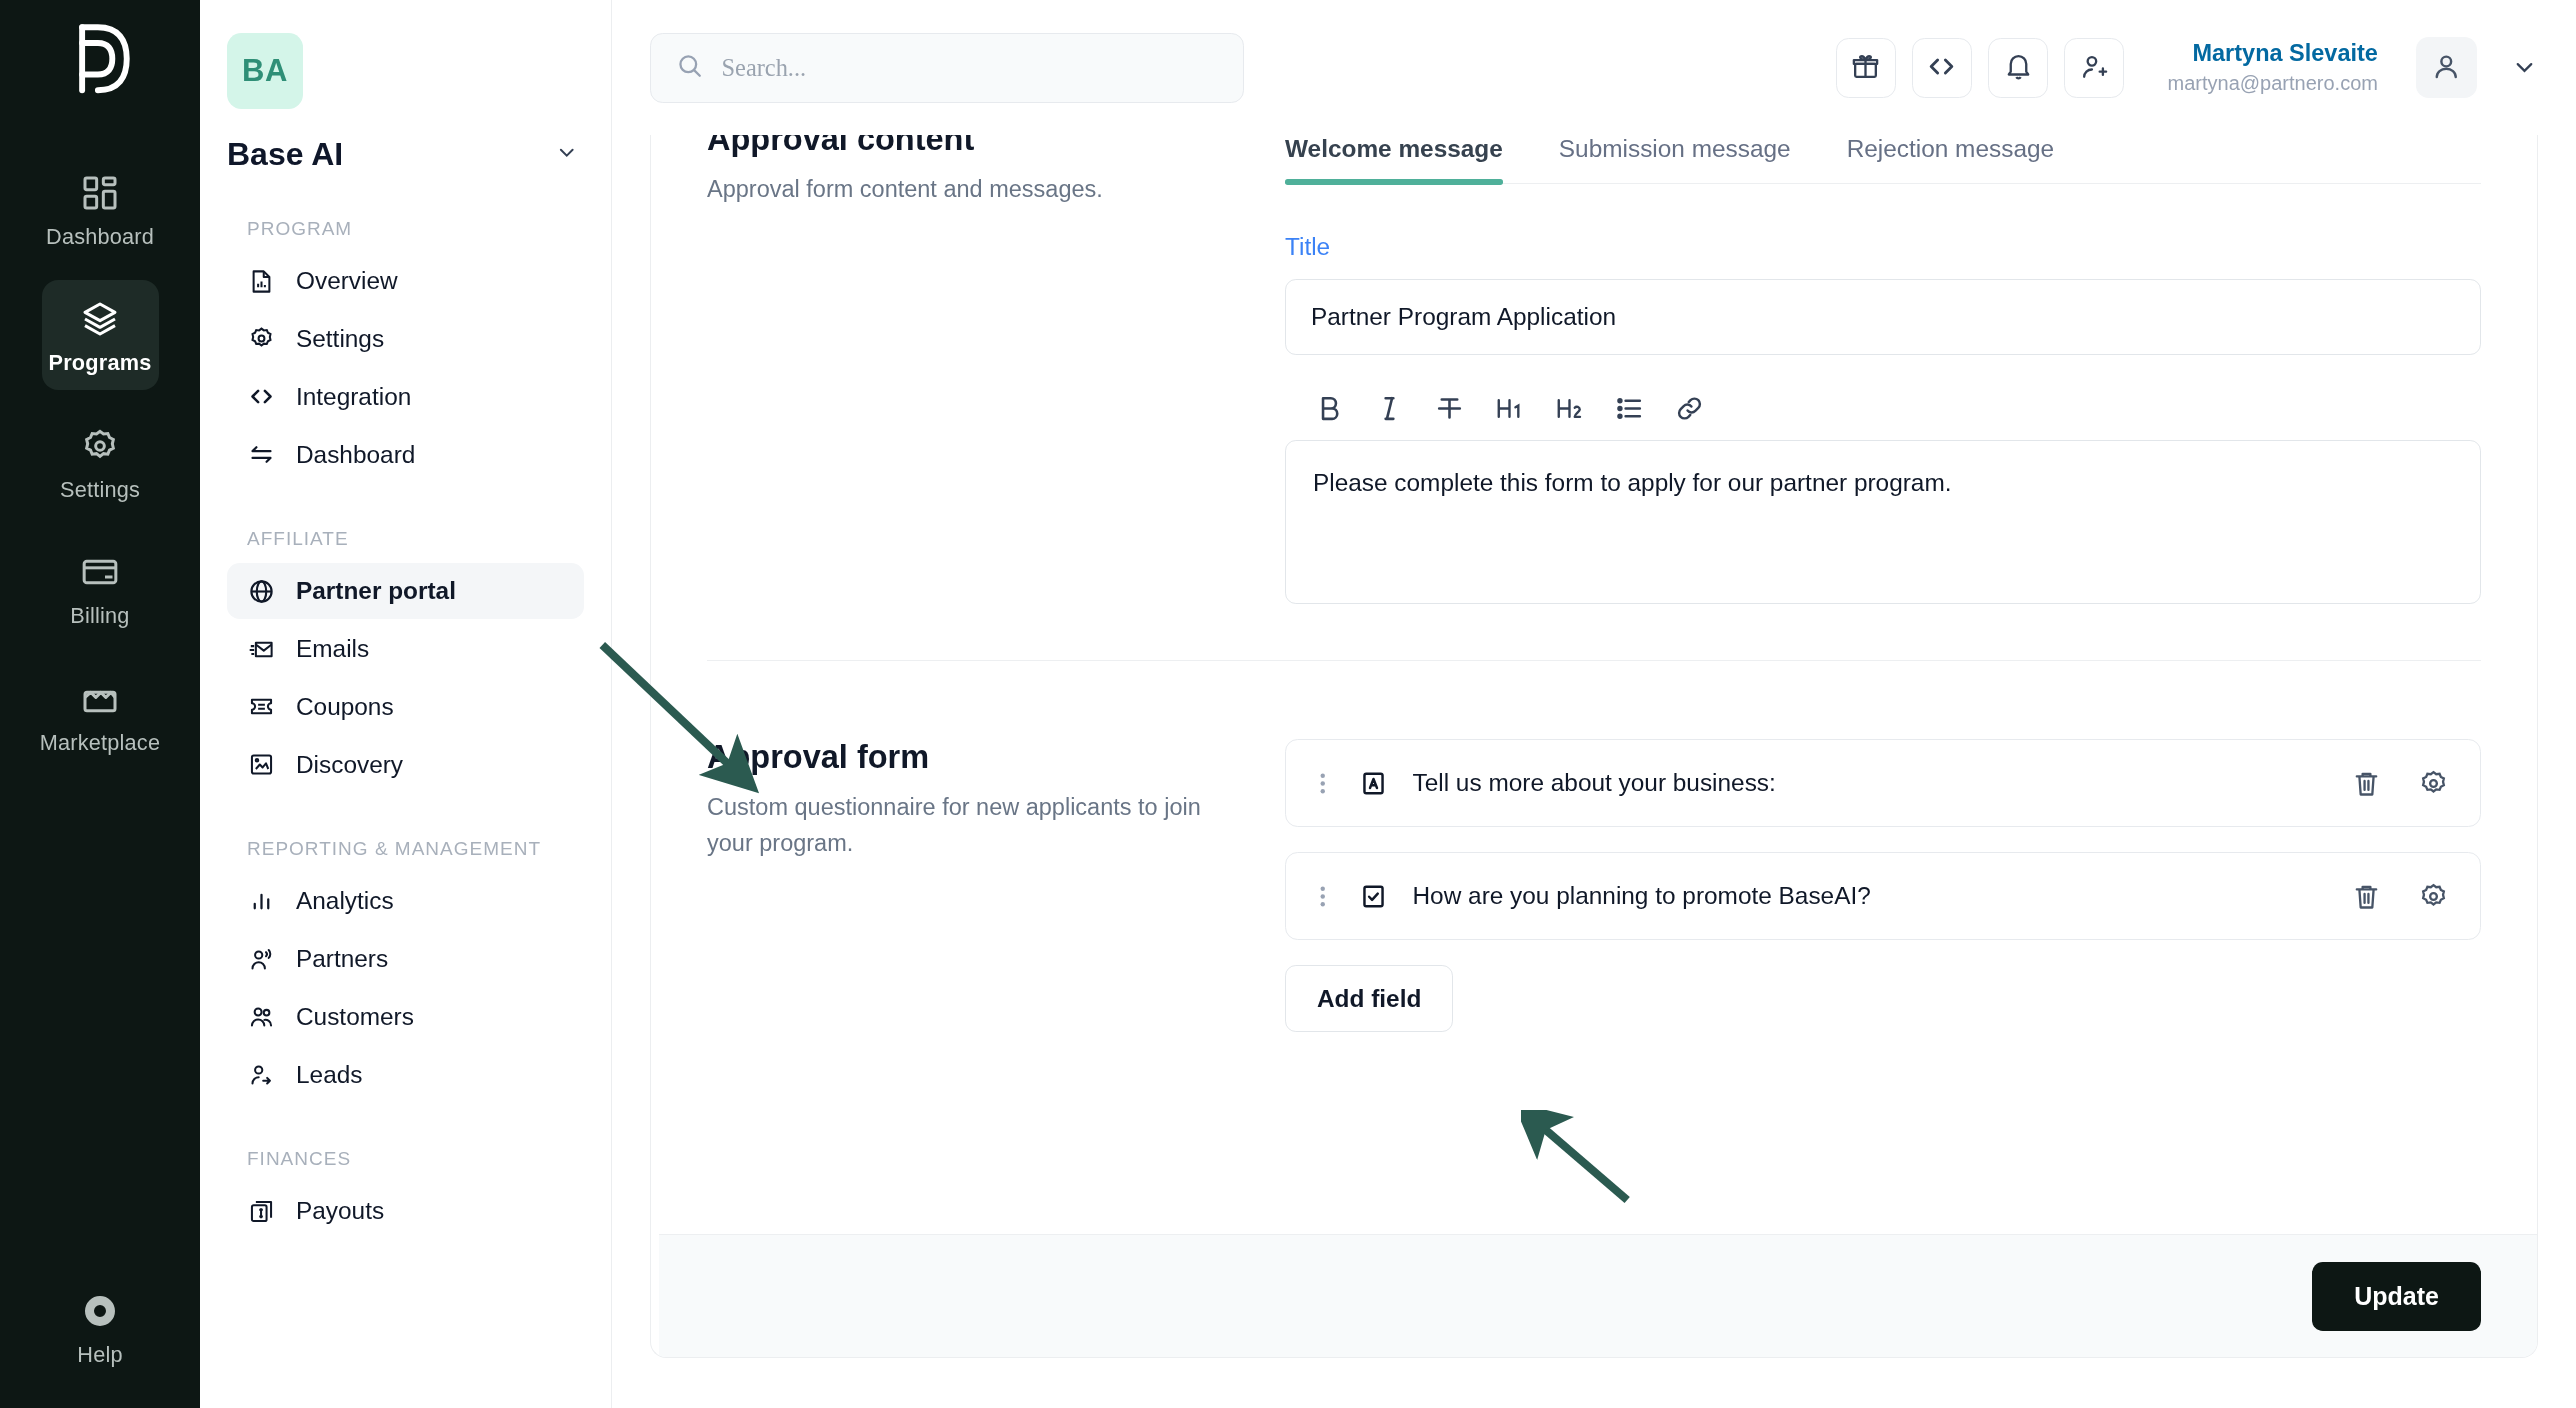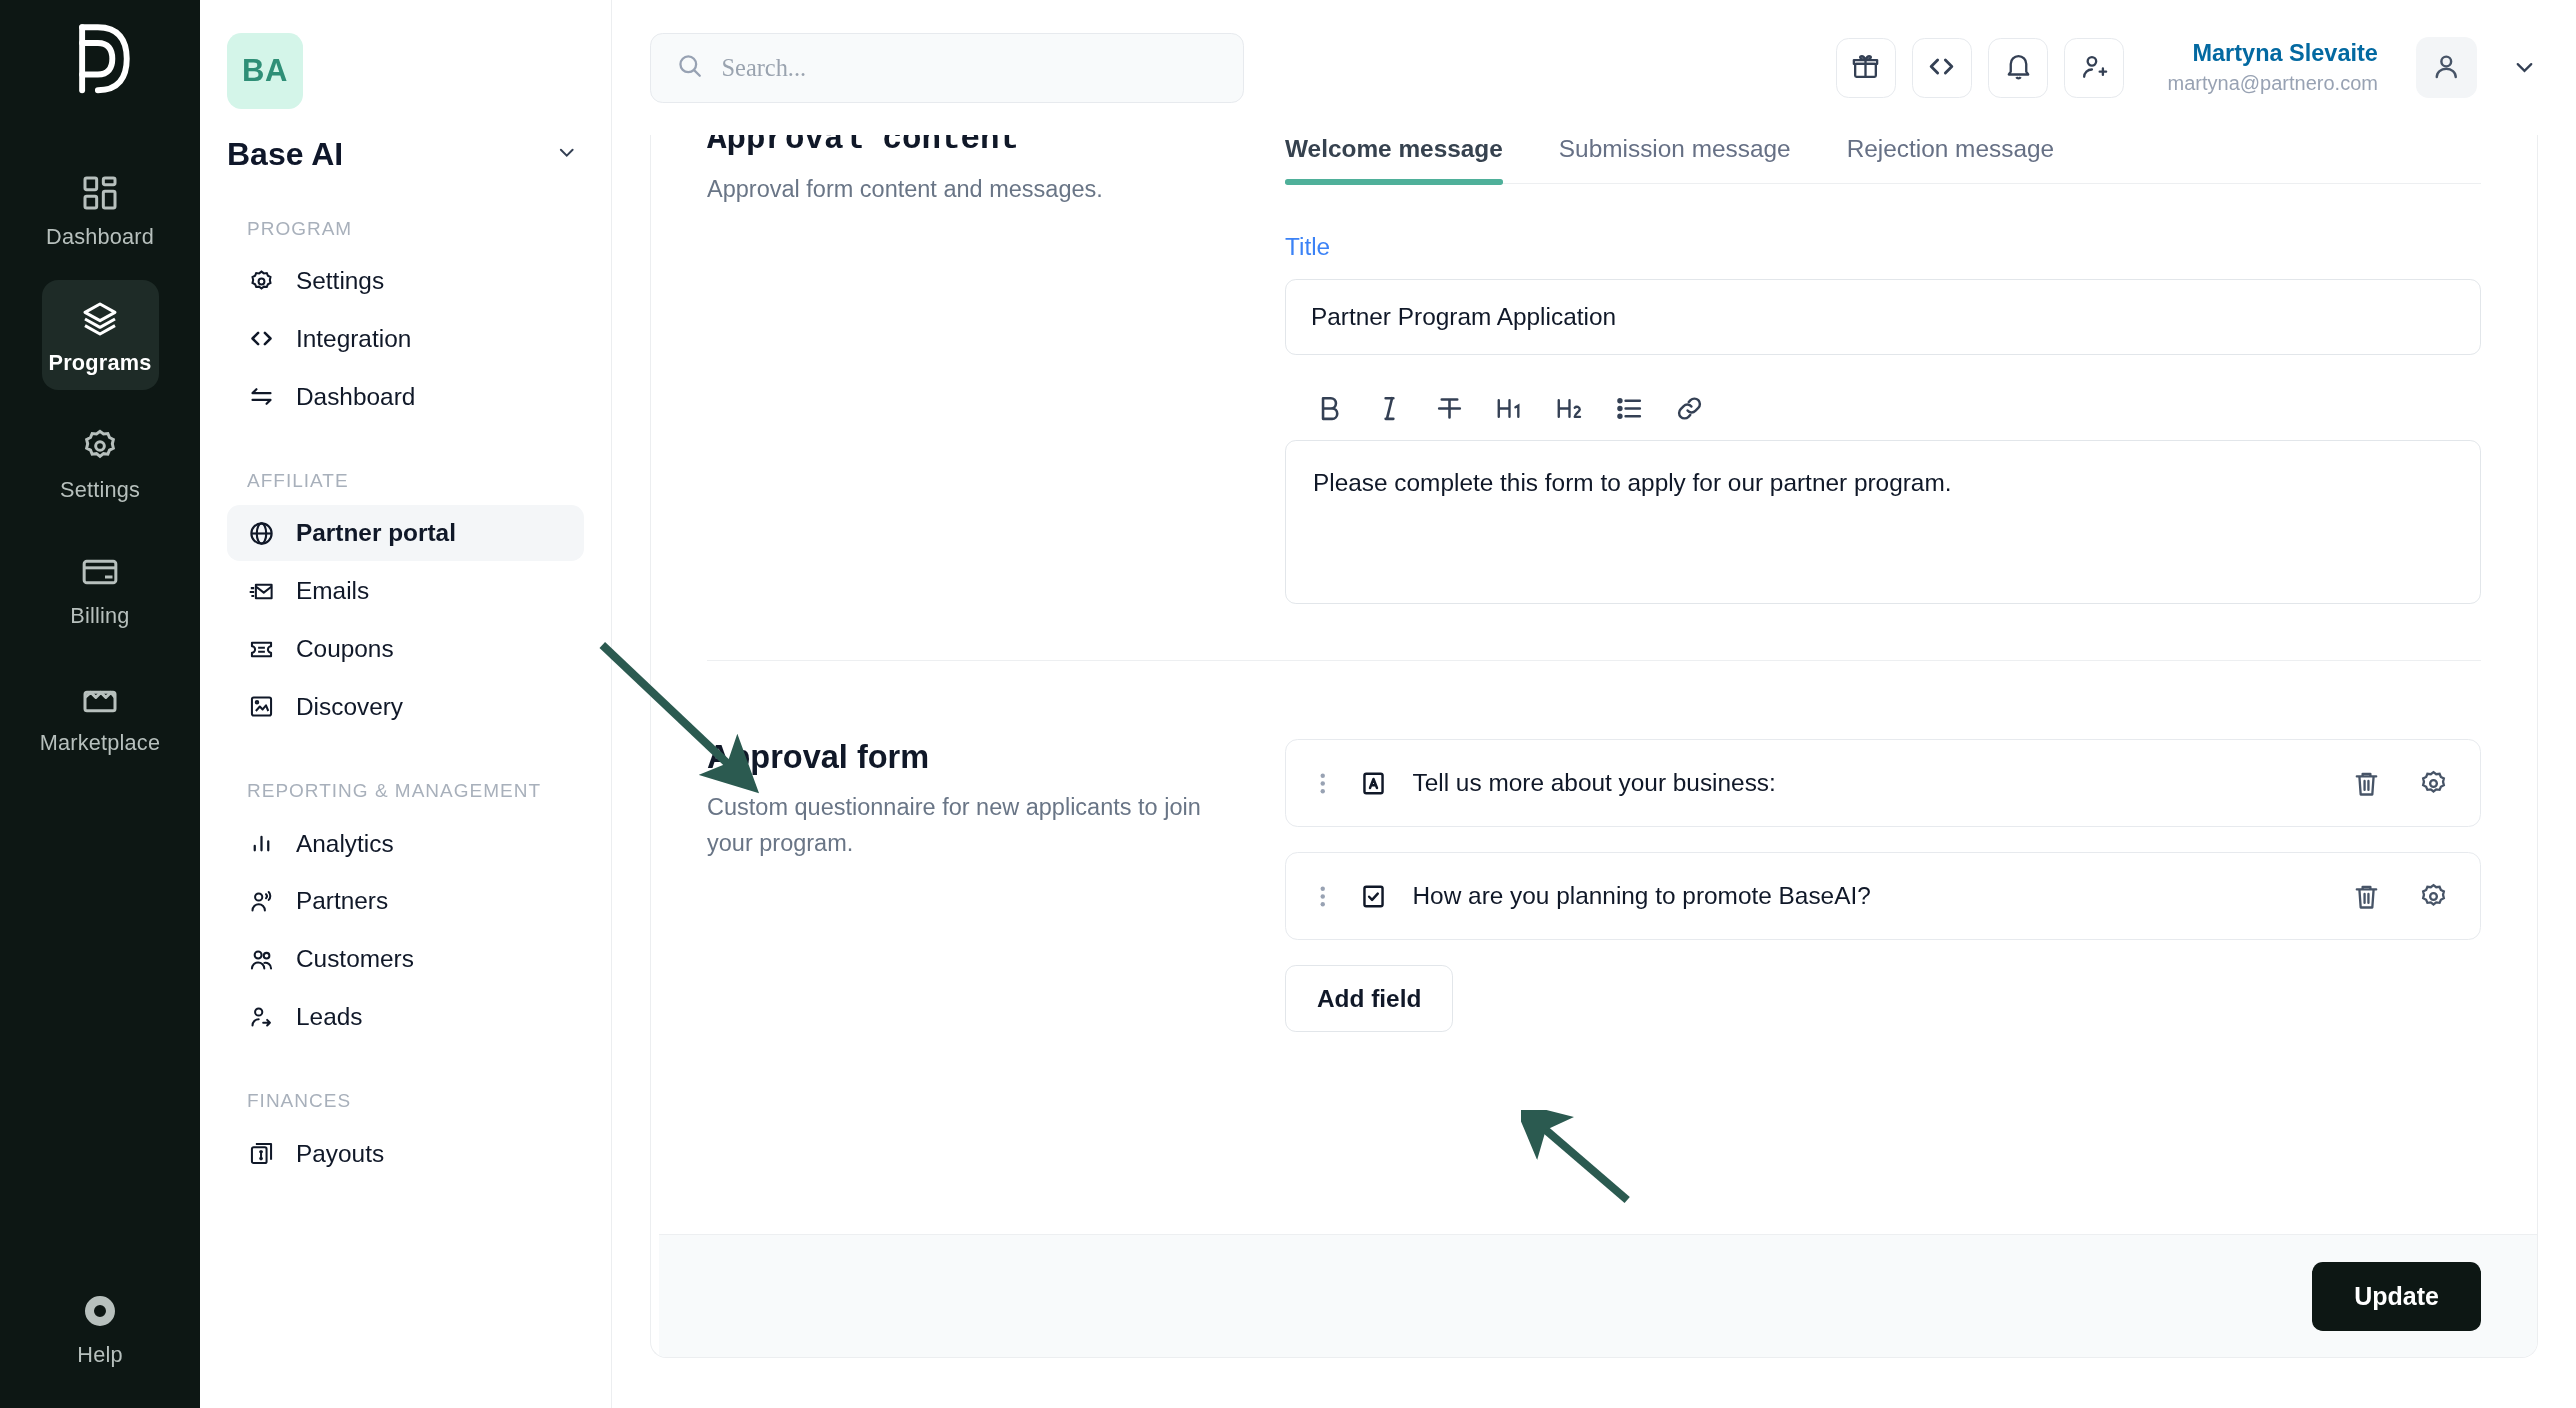--- a/index.html
+++ b/index.html
@@ -233,20 +233,30 @@
     <div class="brand-row">
       <span class="brand-name">Base AI</span>
       <span>
         <svg width="23.5" height="23.5" viewBox="0 0 24 24" fill="none" stroke="#344054" stroke-width="2" stroke-linecap="round">
             <path d="M6 9l6 6 6-6"></path>
           </svg>
       </span>
     </div>
 
     <div class="nav-section-title">PROGRAM</div>
+    <div class="nav-item">
+      <span class="ico">
+        <svg viewBox="0 0 24 24" fill="none" stroke="#101828" stroke-width="1.8" stroke-linejoin="round">
+          <path d="M5 3h9l5 5v13H5z"></path>
+            <path d="M14 3v5h5"></path>
+            <path d="M9 17v-3M12 17v-5M15 17v-2"></path>
+        </svg>
+      </span>
+      <span class="nav-label">Overview</span>
+    </div>
     <div class="nav-item">
       <span class="ico">
         <svg viewBox="0 0 24 24" fill="none" stroke="#101828" stroke-width="1.8">
           <circle cx="12" cy="12" r="2.6"></circle>
           <path d="M12 3.2 l2.1 1.6 2.6-.3 1 2.4 2.3 1.2-.6 2.6.6 2.6-2.3 1.2-1 2.4-2.6-.3-2.1 1.6-2.1-1.6-2.6.3-1-2.4-2.3-1.2.6-2.6-.6-2.6 2.3-1.2 1-2.4 2.6.3z"></path>
         </svg>
       </span>
       <span class="nav-label">Settings</span>
     </div>
     <div class="nav-item">
@@ -428,21 +438,21 @@
             </svg>
         </span>
       </div>
     </header>
 
     <div class="content-scroll">
       <div class="card">
 
         <section class="sec" style="padding-top:0;">
           <div class="sec-left">
-            <div class="sec-title" style="margin-top:-14.4px;font-family:Liberation Mono, monospace;">Approval content</div>
+            <div class="sec-title" style="margin-top:-14.4px;">Approval content</div>
             <div class="sec-desc">Approval form content and messages.</div>
           </div>
           <div class="sec-right">
             <div class="tabs">
               <div class="tab active">Welcome message</div>
               <div class="tab">Submission message</div>
               <div class="tab">Rejection message</div>
             </div>
 
             <div class="field-label">Title</div>

